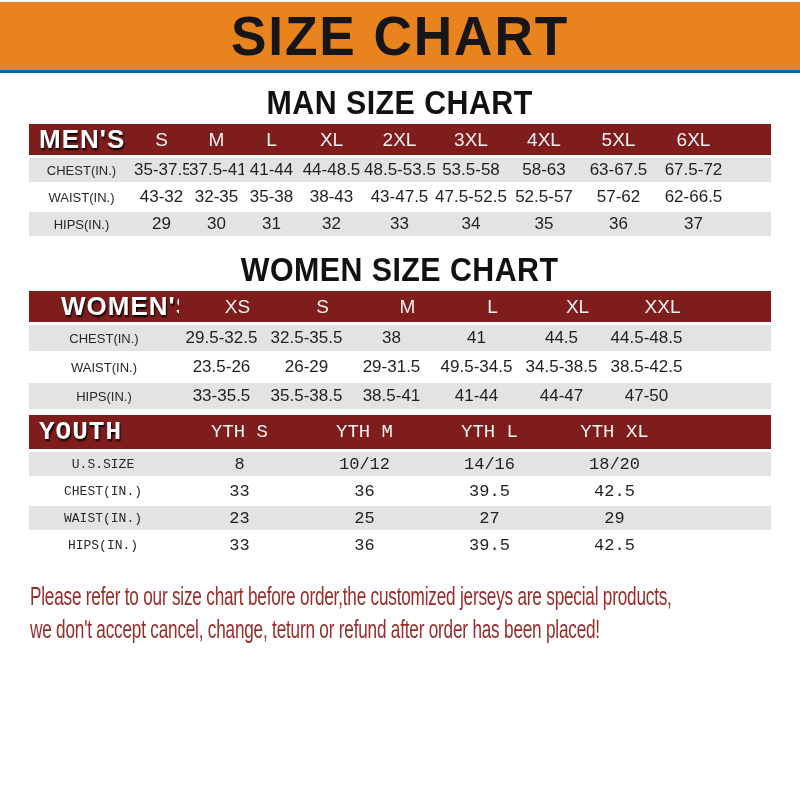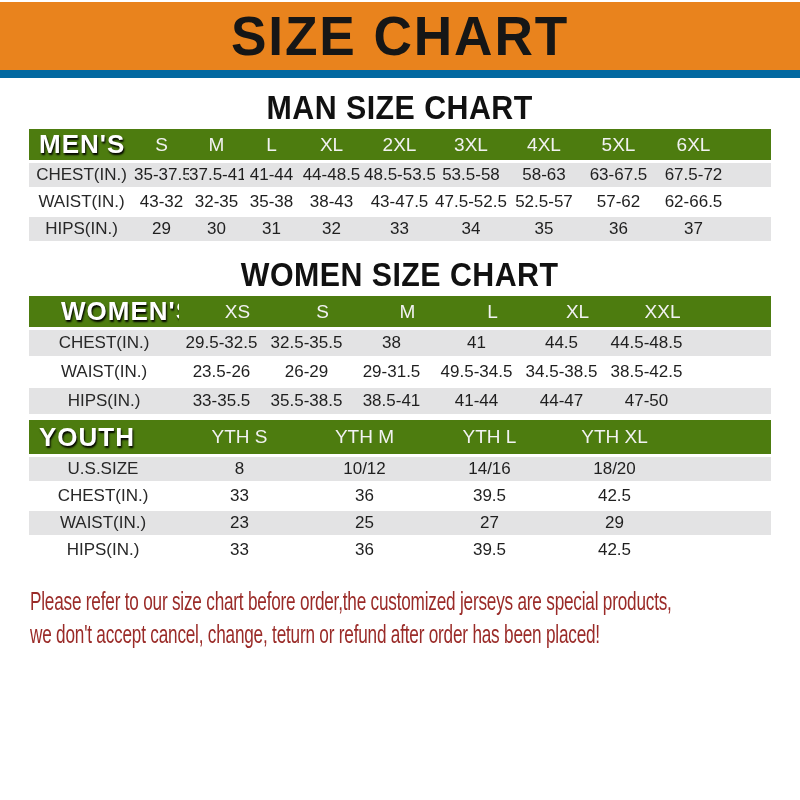--- a/index.html
+++ b/index.html
@@ -3,21 +3,21 @@
 <meta charset="utf-8">
 <style>
   html,body{margin:0;padding:0;}
   body{
     width:800px;height:800px;background:#ffffff;overflow:hidden;
     font-family:"Liberation Sans", sans-serif;
   }
   
   .banner{
     margin-top:2px;height:68px;background:#E9831D;
-    border-bottom:8px solid #0369a1;
+    border-bottom:3px solid #0369a1;
     display:flex;align-items:center;justify-content:center;
   }
   .banner-text{
     font-size:56px;font-weight:800;color:#161616;line-height:1;
     letter-spacing:2px;transform:scaleX(0.95);transform-origin:center;
     white-space:nowrap;
   }
   
   .sec-title{text-align:center;line-height:36px;height:36px;}
   .sec-title .cond{
@@ -28,40 +28,40 @@
   .mt-men{margin-top:12px;}
   .mt-women{margin-top:13px;}
   .mt-youth{margin-top:40px;}
   
   table.tbl{
     width:742px;margin:0 auto;table-layout:fixed;
     border-collapse:separate;border-spacing:0 3px;
   }
   .men{margin-top:14px;border-spacing:0 3px;}
   .women{margin-top:20px;border-spacing:0 4px;}
-  .youth{margin-top:18px;border-spacing:0 7px;}
+  .youth{margin-top:18px;border-spacing:0 7px;font-family:Liberation Mono, monospace;}
   .tbl th,.tbl td{padding:0;overflow:hidden;white-space:nowrap;}
-  .hdr th{background:#4d7c0f;color:#ffffff;vertical-align:middle;}
+  .hdr th{background:#7f1d1d;color:#ffffff;vertical-align:middle;}
   .hdr th.lbl{
     text-align:left;padding-left:10px;font-size:26px;font-weight:800;
     letter-spacing:1px;text-shadow:1px 2px 2px #000;
   }
   .hdr th.col{font-size:19px;font-weight:500;text-align:center;color:#f2f2f2;}
   .men .hdr th{height:30px;}
   .women .hdr th{height:30px;padding-left:32px;}
   .youth .hdr th{height:34px;}
   tbody td{
     text-align:center;font-size:17px;color:#1f1f1f;vertical-align:middle;
   }
   .men tbody td{height:24px;}
   .women tbody td{height:26px;}
   .youth tbody td{height:24px;}
   tbody tr.odd td{background:#E3E3E4;}
   tbody tr.even td{background:#ffffff;}
-  tbody td.lbl{font-size:17px;color:#282828;}
+  tbody td.lbl{font-size:13px;color:#282828;}
   
   .footer{margin:20px 0 0 30px;text-align:center;}
   .footer p{
     margin:0;font-size:26px;line-height:33px;color:#9A2B28;
     letter-spacing:-0.3px;transform:scaleX(0.66);transform-origin:left center;
     white-space:nowrap;font-weight:400;
   }
 </style>
 </head>
 <body>

